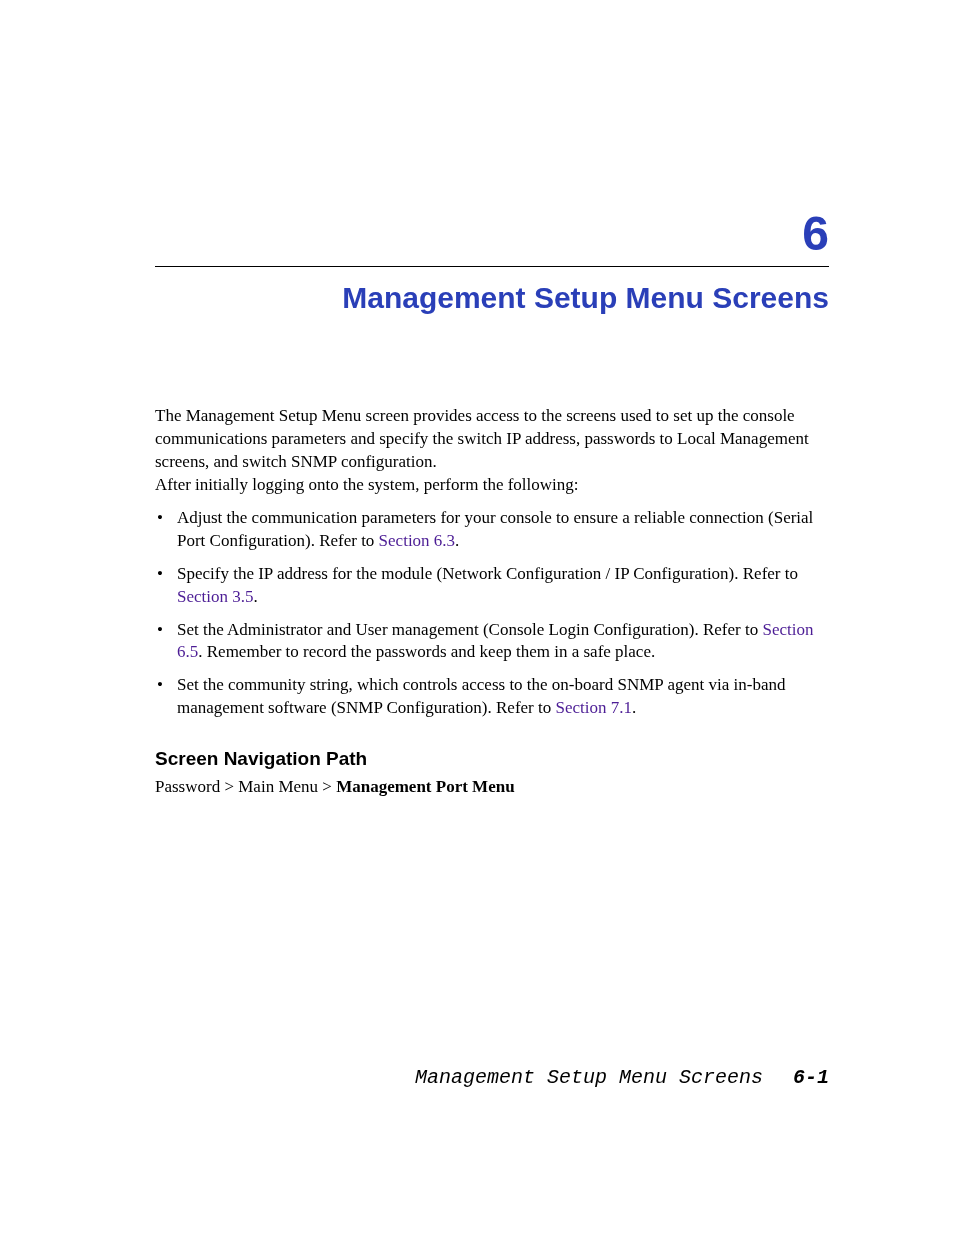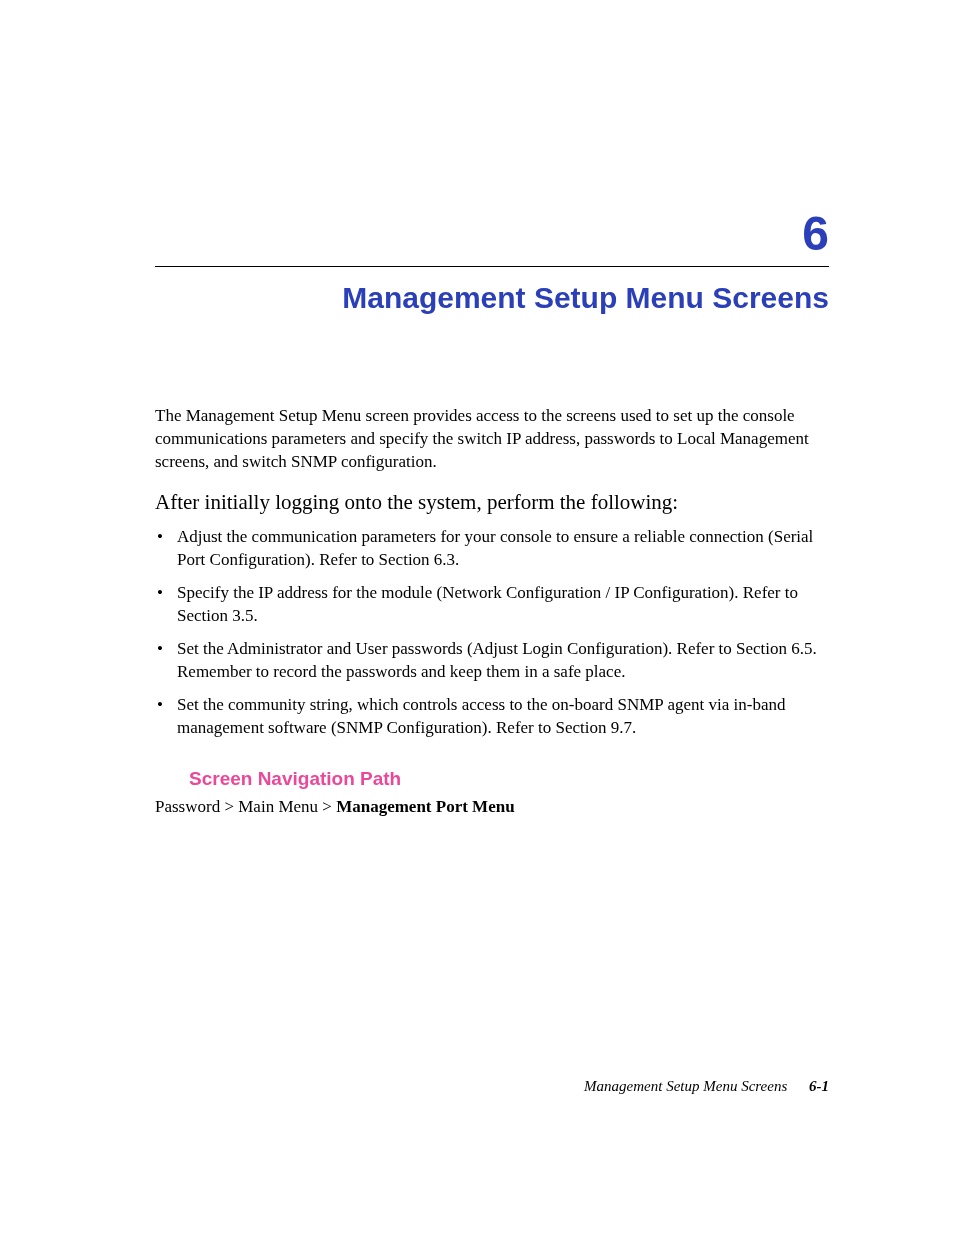--- a/index.html
+++ b/index.html
@@ -32,24 +32,23 @@
       font-family: Arial, Helvetica, sans-serif;
       font-size: 30px;
       font-weight: bold;
       color: #2a3fb8;
       text-align: right;
       margin-bottom: 90px;
     }
     .intro {
       font-size: 17px;
       line-height: 1.35;
-      margin-bottom: 14px;
     }
     .lead {
-      font-size: 21px;
+      font-size: 17px;
       line-height: 1.35;
       margin-bottom: 10px;
     }
     ul.bullets {
       list-style: none;
       padding-left: 22px;
       margin-bottom: 28px;
     }
     ul.bullets li {
       font-size: 17px;
@@ -58,42 +57,42 @@
       position: relative;
     }
     ul.bullets li::before {
       content: "•";
       position: absolute;
       left: -20px;
       top: 0;
       font-size: 17px;
     }
     .xref {
-      color: #000000;
+      color: #4c1d95;
     }
     .section-heading {
       font-family: Arial, Helvetica, sans-serif;
       font-size: 19px;
       font-weight: bold;
-      color: #ec4899;
+      color: #000000;
       margin-bottom: 6px;
       margin-top: 8px;
-      margin-left: 34px;
     }
     .breadcrumb {
       font-size: 17px;
       line-height: 1.35;
     }
     .breadcrumb .bold { font-weight: bold; }
     .footer {
       position: absolute;
-      bottom: 140px;
+      bottom: 146px;
       right: 125px;
-      font-size: 15px;
+      font-size: 20px;
       font-style: italic;
+      font-family: Liberation Mono, monospace;
     }
     .footer .pagenum {
       font-style: italic;
       font-weight: bold;
       margin-left: 18px;
     }
   </style>
 </head>
 <body>
 
@@ -106,24 +105,24 @@
   <p class="lead">After initially logging onto the system, perform the following:</p>
 
   <ul class="bullets">
     <li>
       <span>Adjust the communication parameters for your console to ensure a reliable connection (Serial Port Configuration). Refer to </span><span class="xref">Section 6.3</span><span>.</span>
     </li>
     <li>
       <span>Specify the IP address for the module (Network Configuration / IP Configuration). Refer to </span><span class="xref">Section 3.5</span><span>.</span>
     </li>
     <li>
-      <span>Set the Administrator and User passwords (Adjust Login Configuration). Refer to </span><span class="xref">Section 6.5</span><span>. Remember to record the passwords and keep them in a safe place.</span>
+      <span>Set the Administrator and User management (Console Login Configuration). Refer to </span><span class="xref">Section 6.5</span><span>. Remember to record the passwords and keep them in a safe place.</span>
     </li>
     <li>
-      <span>Set the community string, which controls access to the on-board SNMP agent via in-band management software (SNMP Configuration). Refer to </span><span class="xref">Section 9.7</span><span>.</span>
+      <span>Set the community string, which controls access to the on-board SNMP agent via in-band management software (SNMP Configuration). Refer to </span><span class="xref">Section 7.1</span><span>.</span>
     </li>
   </ul>
 
   <div class="section-heading">Screen Navigation Path</div>
   <p class="breadcrumb">
     <span>Password &gt; Main Menu &gt; </span><span class="bold">Management Port Menu</span>
   </p>
 </div>
 
 <div class="footer">

